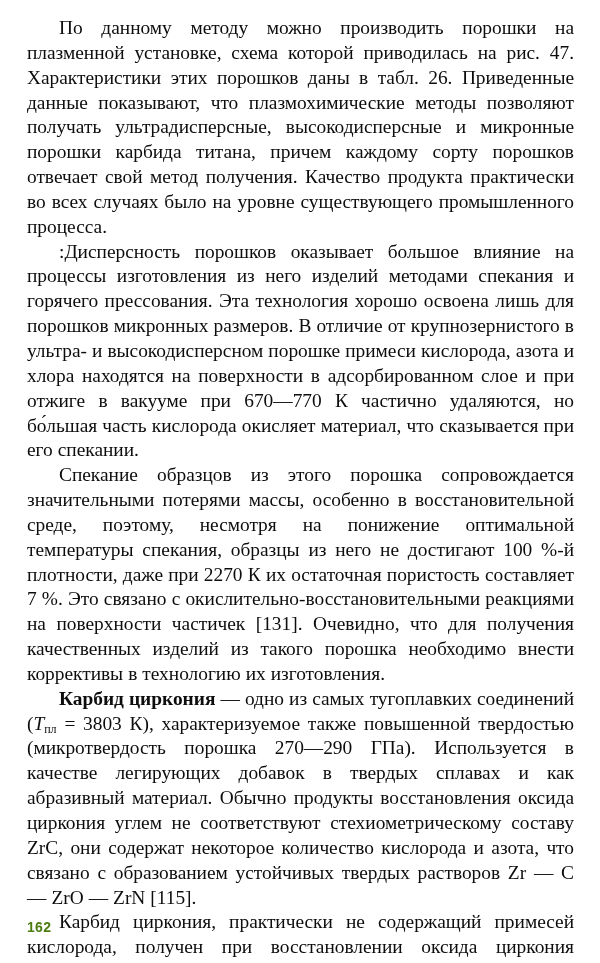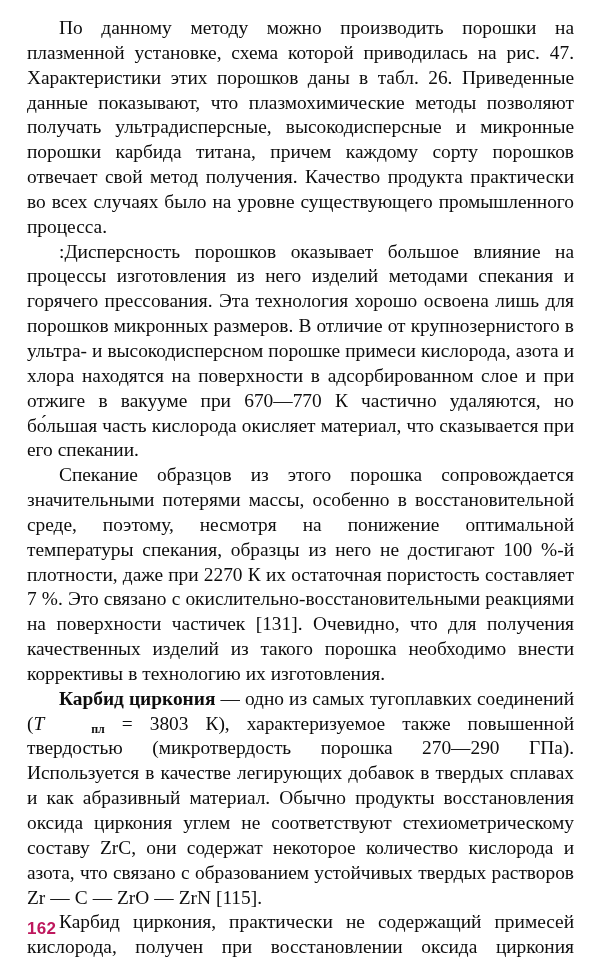--- a/index.html
+++ b/index.html
@@ -55,33 +55,32 @@
   }
 
   i.sym {
     font-style: italic;
   }
 
   sub {
     font-size: 0.62em;
     line-height: 0;
     vertical-align: -0.25em;
-    font-weight: bold;
-    margin-left: 47px;
+    font-weight: normal;
   }
 
   .folio {
     position: absolute;
     left: 27px;
     top: 919px;
     font-family: "Liberation Sans", "DejaVu Sans", sans-serif;
-    font-size: 17px;
+    font-size: 14px;
     font-weight: bold;
     letter-spacing: 0.3px;
-    color: #be185d;
+    color: #4d7c0f;
   }
 </style>
 </head>
 <body>
 
 <div class="page">
 
   <div class="text-column">
 
     <p class="para">По данному методу можно производить порошки на плазменной установке, схема которой приводилась на рис. 47. Характеристики этих порошков даны в табл. 26. Приведенные данные показывают, что плазмохимические методы позволяют получать ультрадисперсные, высокодисперсные и микронные порошки карбида титана, причем каждому сорту порошков отвечает свой метод получения. Качество продукта практически во всех случаях было на уровне существующего промышленного процесса.</p>

